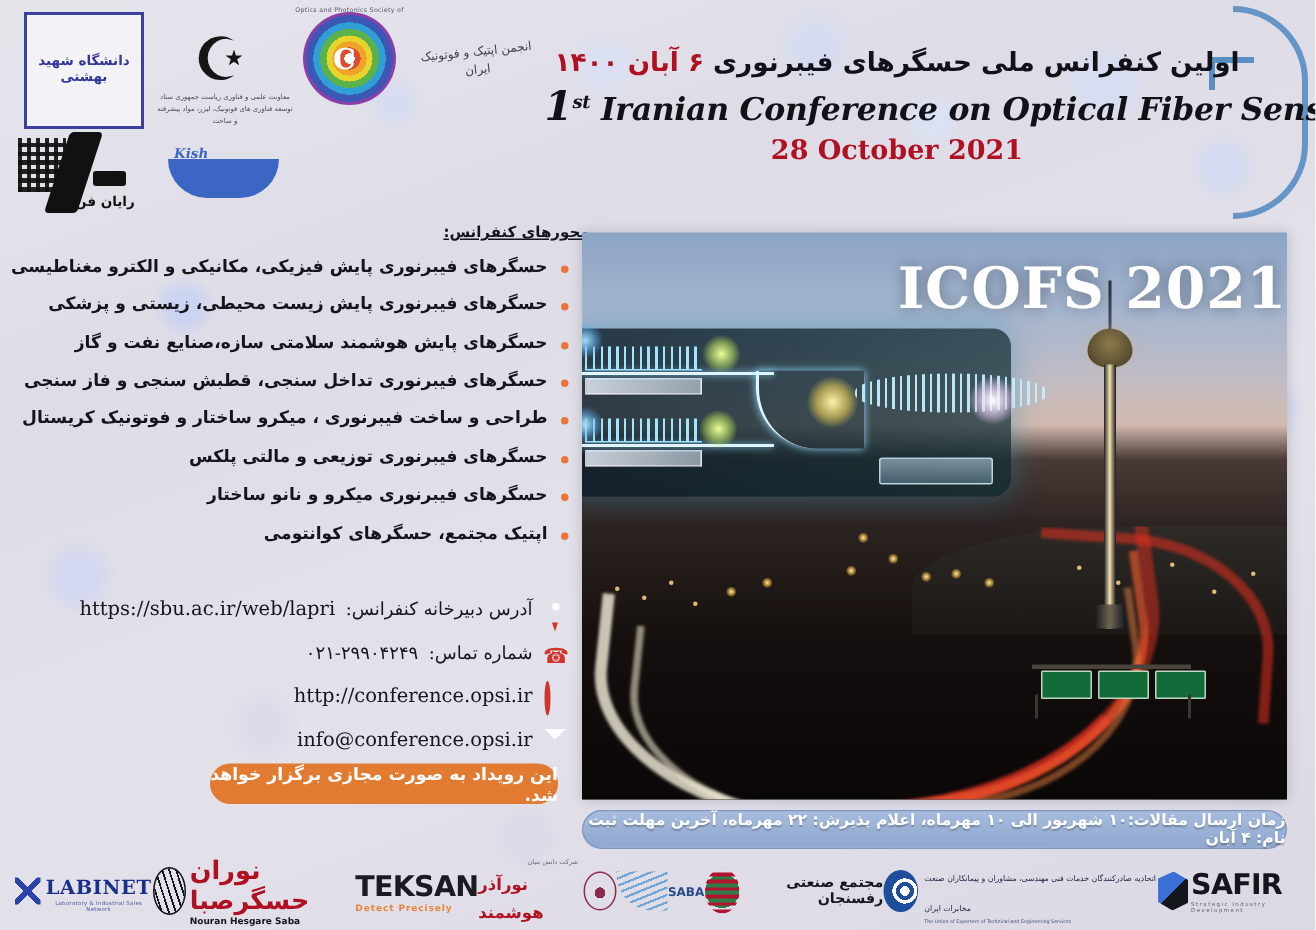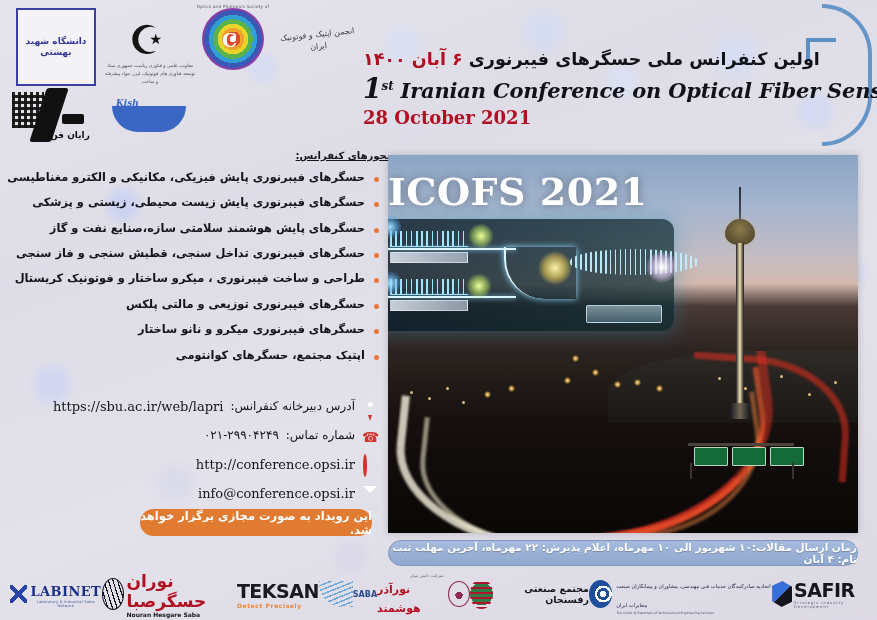--- a/index.html
+++ b/index.html
@@ -145,22 +145,22 @@
     background: #3b66c4; border-radius: 0 0 40px 40px;
   }
   .kish-text {
     position: absolute; left: 4px; top: 6px;
     font-size: 9px; color: #3b66c4; font-style: italic;
     font-family: "DejaVu Serif", serif; font-weight: bold;
   }
 
   
   .title-block {
-    position: absolute; right: 44px; top: 49px;
-    width: 470px; text-align: left;
+    position: absolute; right: 44px; top: 32px;
+    width: 470px; text-align: center;
   }
   .title-fa {
     direction: rtl; font-size: 17.5px; font-weight: bold;
     color: #111118; line-height: 1.25; white-space: nowrap;
   }
   .title-fa .date-fa { color: #b01122; }
   .title-en {
     margin-top: 2px; font-family: "DejaVu Serif", "Liberation Serif", serif;
     font-style: italic; font-weight: bold; font-size: 21px;
     color: #111118; white-space: nowrap; letter-spacing: -.2px;
@@ -253,21 +253,21 @@
     width: 470px; height: 378px;
     background:
       linear-gradient(to bottom,
         #8ba4c4 0%, #a6b6cf 14%, #c2bcc4 26%, #d3b9ae 34%,
         #4a3a36 40%, #241d1c 55%, #15100f 75%, #0c0909 100%);
     overflow: hidden;
     box-shadow: 0 0 8px rgba(0,0,0,.18);
   }
   .icofs-title {
     position: absolute; top: 14px; left: 0; width: 100%;
-    text-align: left; color: #fff;
+    text-align: right; color: #fff;
     font-family: "DejaVu Serif", "Liberation Serif", serif;
     font-weight: bold; font-size: 38px; letter-spacing: .5px;
     text-shadow: 0 0 10px rgba(0,0,0,.35);
     z-index: 6;
   }
 
   
   .chip {
     position: absolute; left: -14px; top: 64px;
     width: 300px; height: 112px; border-radius: 12px;
@@ -690,33 +690,33 @@
       </span>
     </div>
 
     <div class="sp sp-teksan">
       <span>
         <span class="tk">TEKSAN</span>
         <span class="tk-sub">Detect Precisely</span>
       </span>
     </div>
 
-    <div class="sp sp-saba">
-      <span class="sb-swoosh"></span>
-      <span class="sb-text">SABA</span>
-    </div>
-
     <div class="sp sp-nooratar">
       <span>
         <span class="nt-sub">شرکت دانش بنیان</span>
         <span class="nt-fa">نورآذر هوشمند</span>
       </span>
       <span class="nt-mark"></span>
     </div>
 
+    <div class="sp sp-saba">
+      <span class="sb-swoosh"></span>
+      <span class="sb-text">SABA</span>
+    </div>
+
     <div class="sp sp-rafsanjan">
       <span class="rf-mark"></span>
       <span class="rf-fa">مجتمع صنعتی رفسنجان</span>
     </div>
 
     <div class="sp sp-union">
       <span class="un-mark"></span>
       <span>
         <span class="un-fa">اتحادیه صادرکنندگان خدمات فنی مهندسی، مشاوران و پیمانکاران صنعت مخابرات ایران</span>
         <span class="un-en">The Union of Exporters of Technical and Engineering Services</span>

